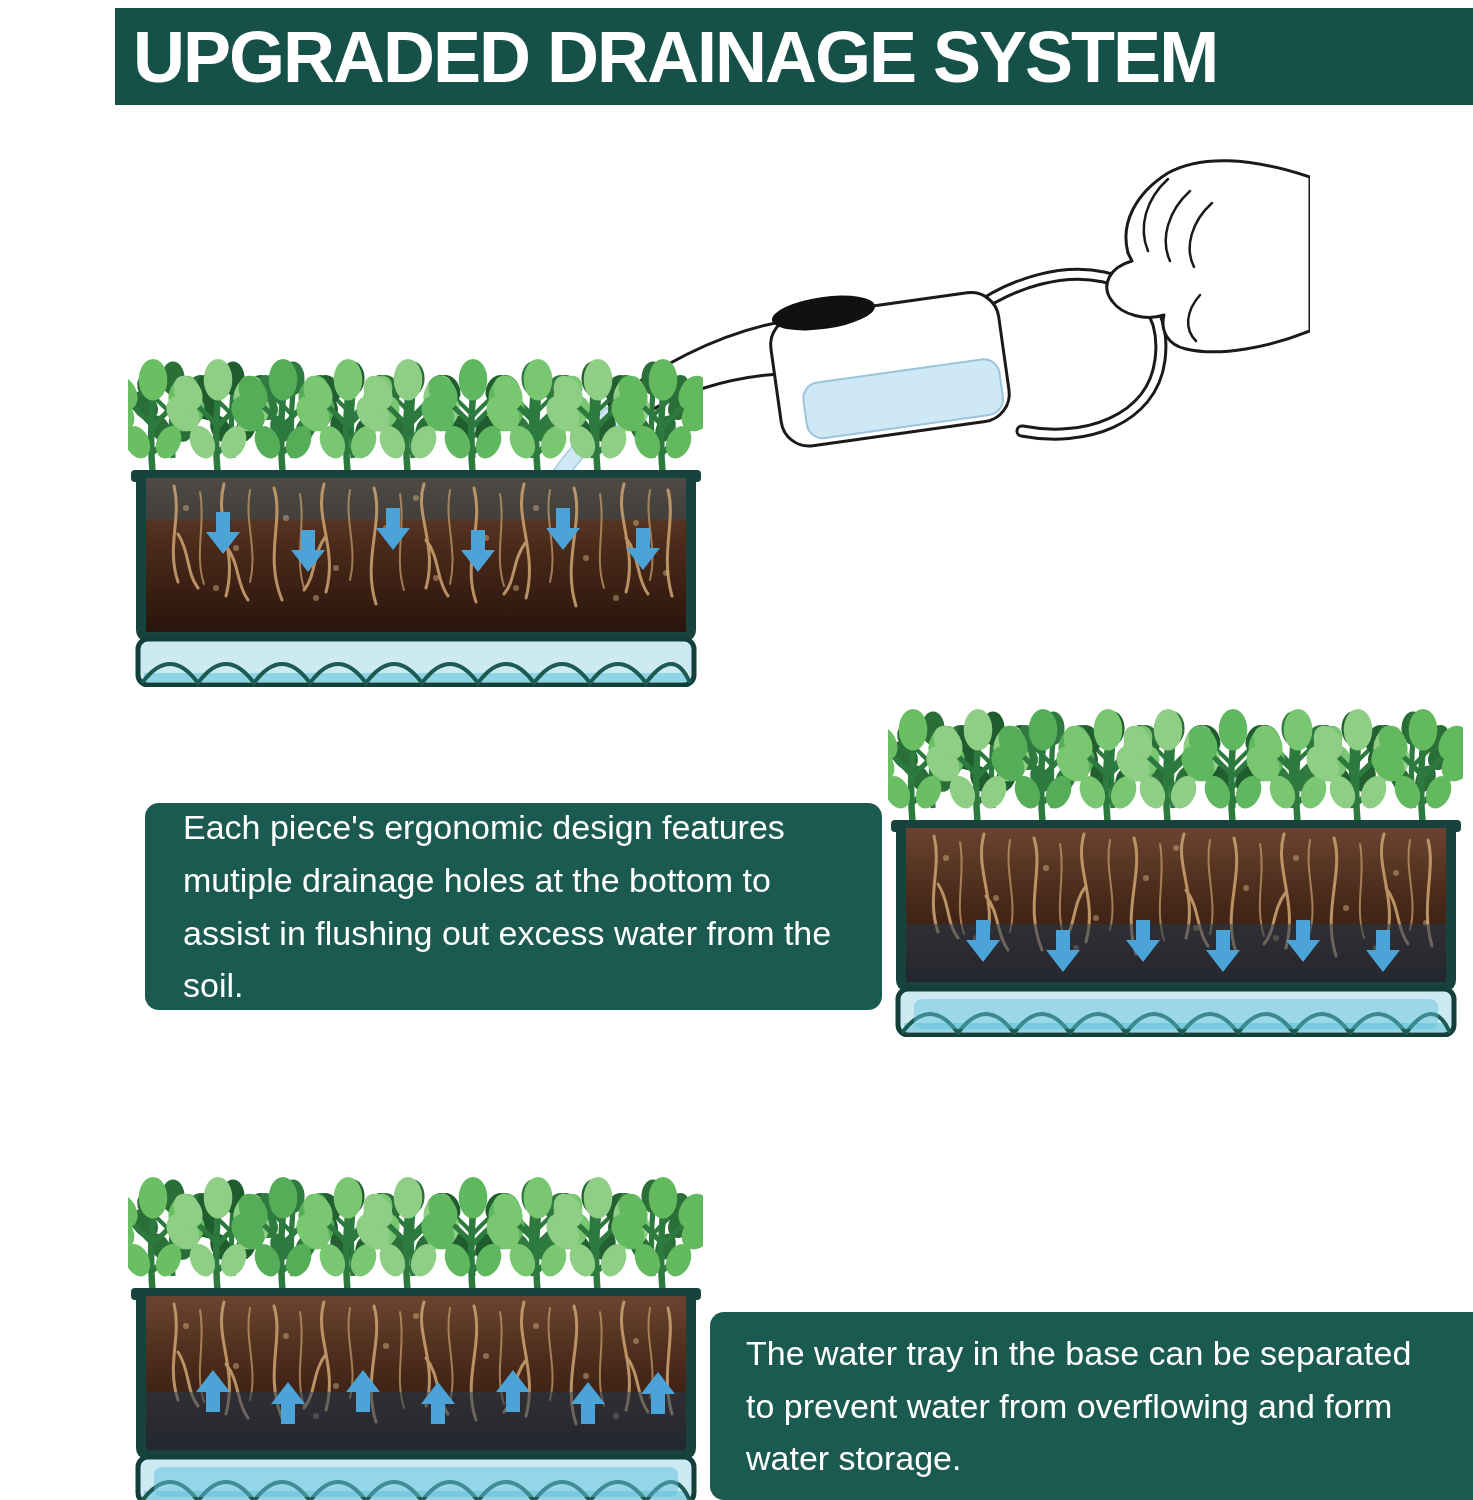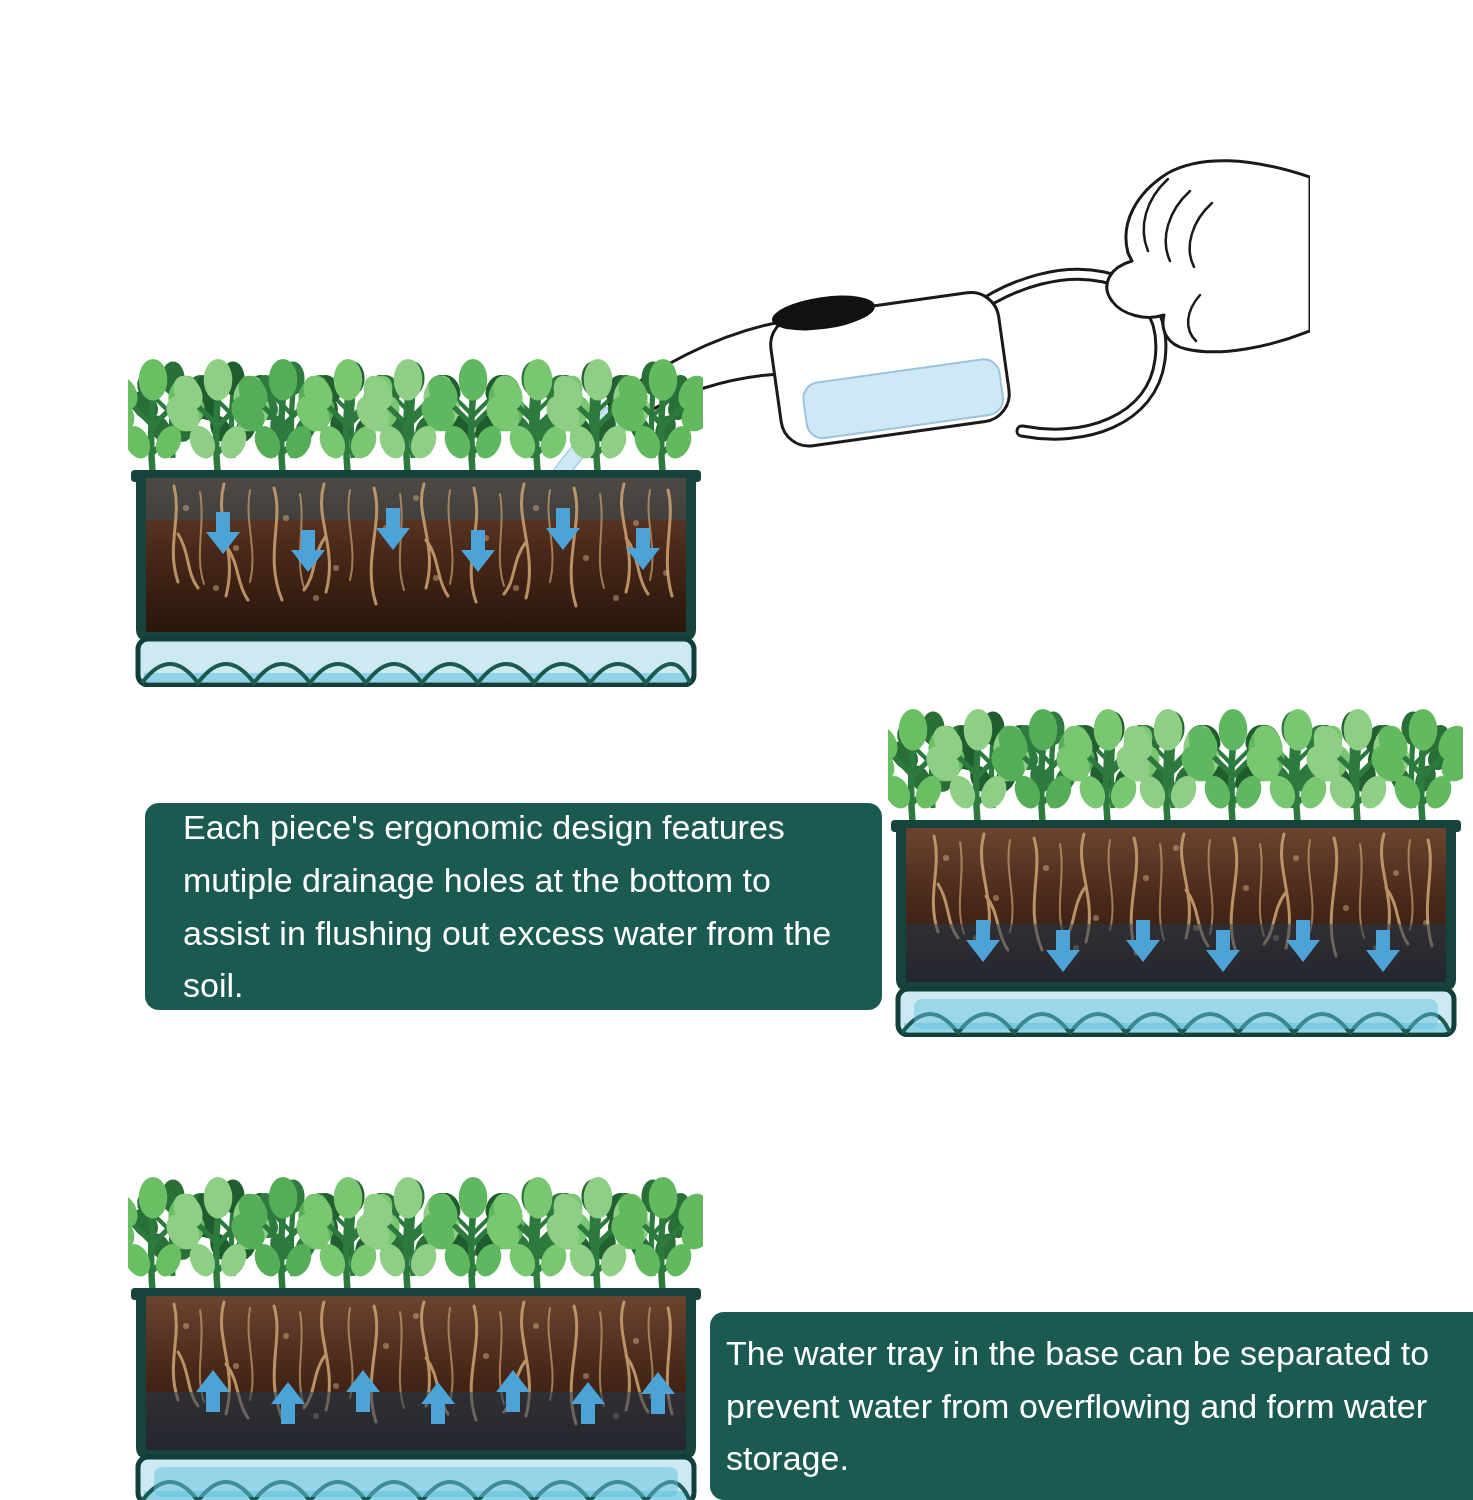--- a/index.html
+++ b/index.html
@@ -31,21 +31,21 @@
     display:flex;align-items:center;
     box-sizing:border-box;
   }
   .callout p{
     margin:0;
     font-size:34px;
     line-height:1.55;
     font-weight:400;
   }
   .callout.c1{left:145px;top:803px;width:737px;height:207px;padding:20px 38px;}
-  .callout.c2{left:710px;top:1312px;width:763px;height:188px;padding:20px 16px;border-radius:14px 0 0 14px;}
+  .callout.c2{left:710px;top:1312px;width:763px;height:188px;padding:20px 36px;border-radius:14px 0 0 14px;}
   svg.planter, svg.pour{position:absolute;}
   .p1{left:128px;top:322px;}
   .p2{left:888px;top:672px;}
   .p3{left:128px;top:1140px;}
   .pour{left:500px;top:135px;z-index:1;}
   svg.planter{z-index:2;}
 </style>
 </head>
 <body>
 
@@ -149,20 +149,23 @@
       <path id="arr" d="M-7,-20 h14 v20 h10 L0,22 L-17,0 h10 z"></path>
 
       <g id="tray">
         <rect x="2" y="2" width="556" height="46" rx="10" fill="#cdeaf2" stroke="#123f39" stroke-width="5"></rect>
         <rect x="8" y="36" width="544" height="9" fill="#8fd4e6"></rect>
         <path d="M6,46 Q34,8 62,46 Q90,8 118,46 Q146,8 174,46 Q202,8 230,46 Q258,8 286,46 Q314,8 342,46 Q370,8 398,46 Q426,8 454,46 Q482,8 510,46 Q538,8 554,46" fill="none" stroke="#1d5a52" stroke-width="4"></path>
       </g>
     </defs>
   </svg>
 
+  <div class="banner">
+    <h1>UPGRADED DRAINAGE SYSTEM</h1>
+  </div>
 
   <svg class="pour" width="810" height="350" viewBox="0 0 810 350">
 
     <path d="M106,272 C88,296 66,314 48,344 L64,348 C82,320 100,302 122,288 Z" fill="#cfe8f6" stroke="#a8cde4" stroke-width="1.5"></path>
 
     <path d="M292,185 C225,195 160,230 108,268 L124,292 C172,258 232,240 296,238 Z" fill="#ffffff" stroke="#1a1a1a" stroke-width="3" stroke-linejoin="round"></path>
 
     <path d="M470,178 C560,112 672,132 660,225 C652,286 584,308 522,296" fill="none" stroke="#1a1a1a" stroke-width="13" stroke-linecap="round"></path>
     <path d="M470,178 C560,112 672,132 660,225 C652,286 584,308 522,296" fill="none" stroke="#ffffff" stroke-width="7" stroke-linecap="round"></path>
 

